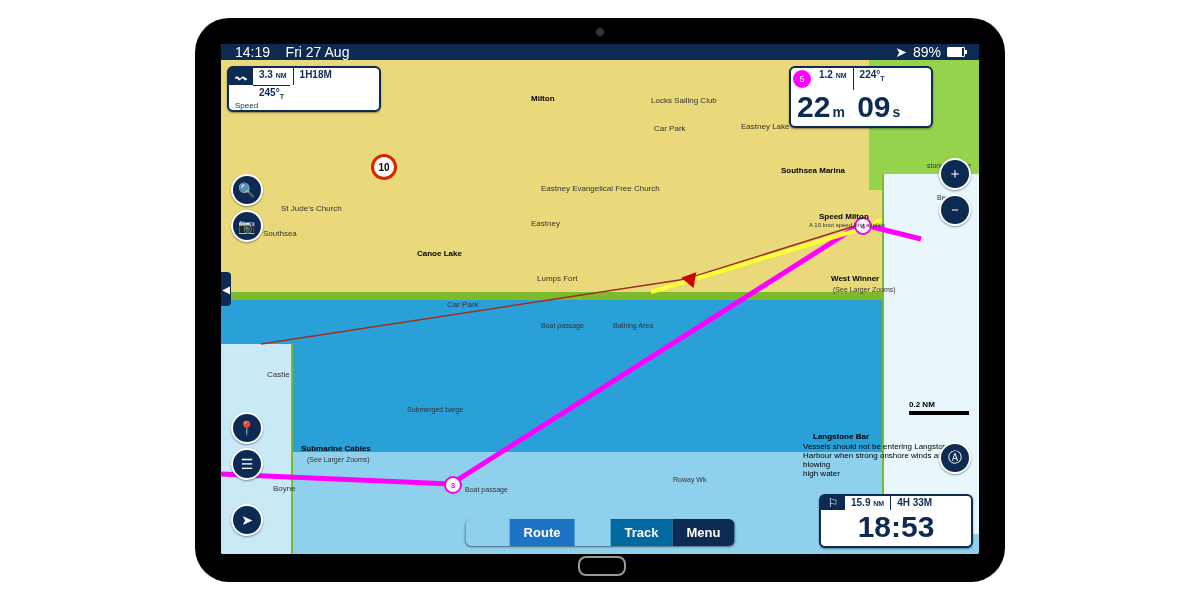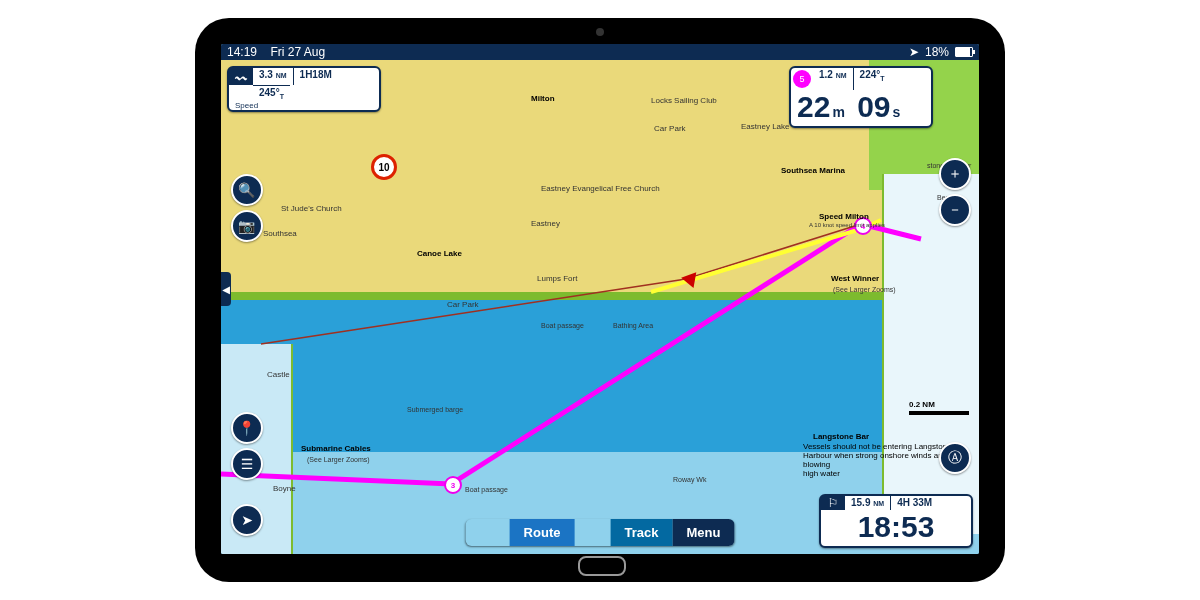--- a/index.html
+++ b/index.html
@@ -2,21 +2,21 @@
 <html><head>
 <meta charset="utf-8">
 <style>
   html,body{margin:0;padding:0;width:1200px;height:600px;background:#fff;font-family:Arial,Helvetica,sans-serif;overflow:hidden;}
   .stage{position:relative;width:1200px;height:600px;}
   .tablet{position:absolute;left:195px;top:18px;width:810px;height:564px;background:#000;border-radius:34px;}
   .camera{position:absolute;left:50%;top:10px;width:8px;height:8px;margin-left:-4px;background:#333;border-radius:50%;}
   .homebtn{position:absolute;left:50%;bottom:6px;width:44px;height:16px;margin-left:-22px;border:2px solid #999;border-radius:8px;}
   .screen{position:absolute;left:26px;top:26px;right:26px;bottom:28px;background:#6fbbe8;overflow:hidden;border-radius:2px;}
   
-  .statusbar{position:absolute;left:0;right:0;top:0;height:16px;background:#0d2b52;color:#fff;font-size:12px;line-height:16px;padding:0 6px;display:flex;justify-content:space-between;}
+  .statusbar{position:absolute;left:0;right:0;top:0;height:16px;background:#0d2b52;color:#fff;font-size:14px;line-height:16px;padding:0 14px;display:flex;justify-content:space-between;}
   .statusbar .right{display:flex;gap:6px;align-items:center;}
   .battery{display:inline-block;width:16px;height:8px;border:1px solid #fff;border-radius:1px;position:relative;}
   .battery::after{content:"";position:absolute;right:-3px;top:2px;width:2px;height:4px;background:#fff;}
   .battery i{display:block;height:100%;width:88%;background:#fff;}
   
   .land{position:absolute;left:0;top:16px;right:0;height:235px;background:#ead97a;}
   .landSE{position:absolute;right:0;top:16px;width:110px;height:130px;background:#94d34b;}
   .coast{position:absolute;left:0;top:248px;right:0;height:8px;background:#7dbb2e;}
   .water2{position:absolute;left:0;top:256px;right:0;bottom:0;background:linear-gradient(#2aa0d8 0 60%, #8fd1ec 60% 100%);}
   .islandL{position:absolute;left:0;top:300px;width:70px;height:210px;background:#c9e9f6;border-right:2px solid #7dbb2e;}
@@ -63,21 +63,21 @@
     <div class="screen">
 
       <div class="statusbar">
         <div>
           <span>14:19</span>
           &nbsp;&nbsp;
           <span>Fri 27 Aug</span>
         </div>
         <div class="right">
           <span>➤</span>
-          <span>18%</span>
+          <span>89%</span>
           <span class="battery">
               <i></i>
             </span>
         </div>
       </div>
 
       <div class="land"></div>
       <div class="landSE"></div>
       <div class="coast"></div>
       <div class="water2"></div>

